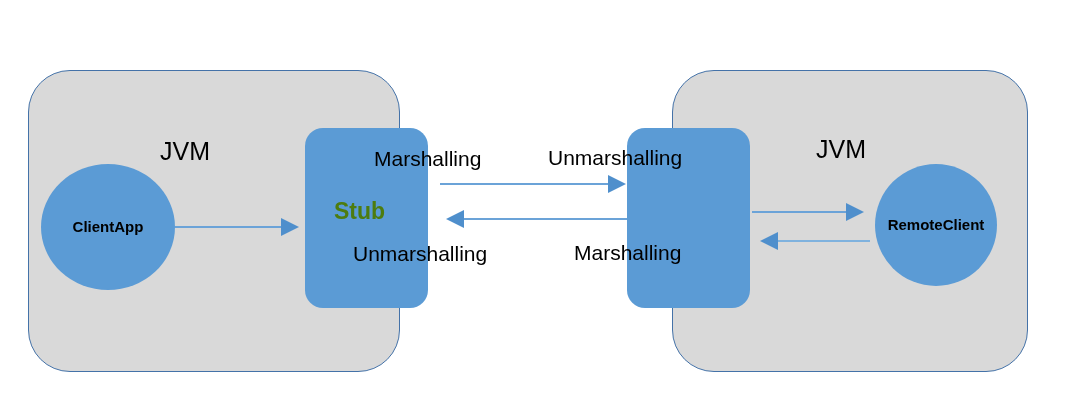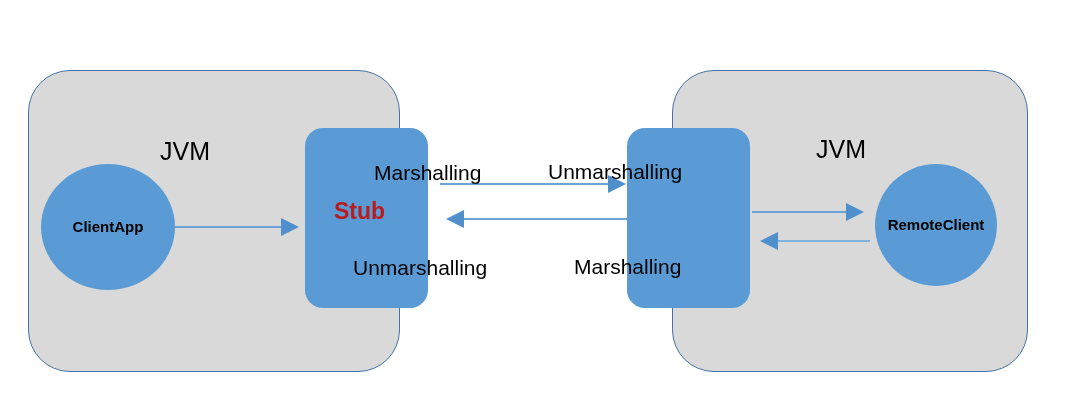--- a/index.html
+++ b/index.html
@@ -65,35 +65,34 @@
     align-items: center;
     justify-content: center;
   }
   #stub-box     { left: 305px; top: 128px; width: 123px; height: 180px; }
   #skeleton-box { left: 627px; top: 128px; width: 123px; height: 180px; }
 
   .proxy-label {
     position: absolute;
     font-size: 23px;
     font-weight: bold;
-    color: #b91c1c;
+    color: #4d7c0f;
     white-space: nowrap;
     line-height: 1;
   }
   #stub-label     { left: 334px; top: 200px; }
   #skeleton-label { left: 631px; top: 200px; }
 
   
   .caption {
     position: absolute;
     font-size: 21px;
     color: #000000;
     white-space: nowrap;
     line-height: 1;
-    margin-top: 14px;
   }
   #cap-tl { left: 374px; top: 148px; }   
   #cap-tr { left: 548px; top: 147px; }   
   #cap-bl { left: 353px; top: 243px; }   
   #cap-br { left: 574px; top: 242px; }   
 
   
   .arrow-svg {
     position: absolute;
     overflow: visible;

